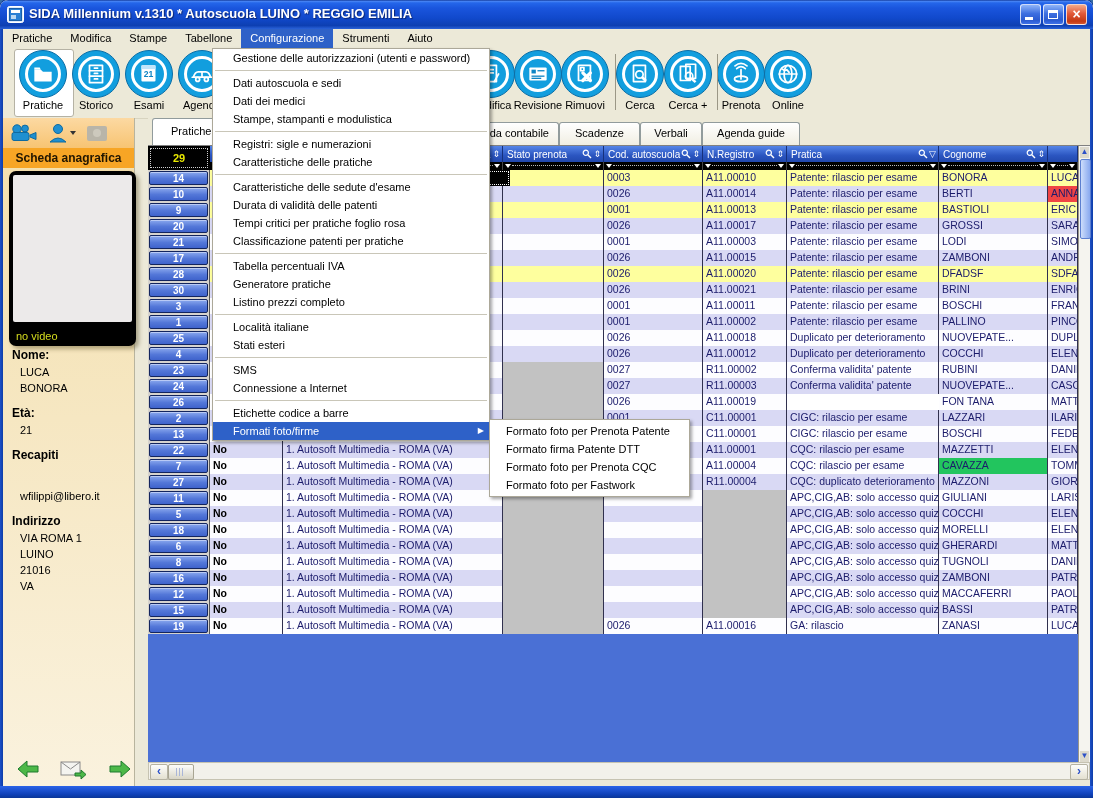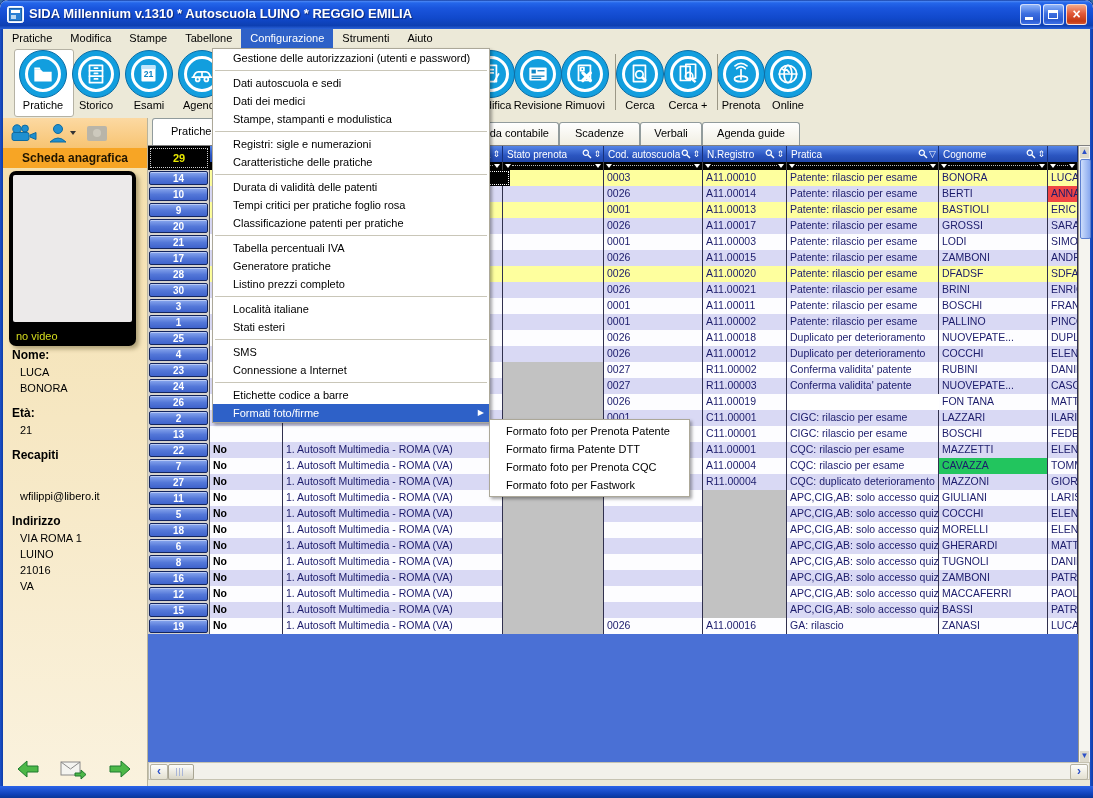--- a/index.html
+++ b/index.html
@@ -28,21 +28,21 @@
   .toolbar{position:absolute;left:3px;top:48px;width:1087px;height:70px;background:#ece9d8;border-bottom:1px solid #d8d4c0;}
   .tool-active-bg{position:absolute;top:1px;width:58px;height:66px;background:#fff;border:1px solid #b5b2a4;border-radius:3px;}
   .tool-btn{position:absolute;top:2px;width:70px;text-align:center;}
   .tool-circle{margin:0 auto;width:48px;height:48px;border-radius:50%;background:#129ede;border:1px solid #0b6ea6;box-sizing:border-box;
     display:flex;align-items:center;justify-content:center;}
   .tool-circle .inner{width:36px;height:36px;border-radius:50%;background:#129ede;border:3px solid #fff;box-sizing:border-box;
     display:flex;align-items:center;justify-content:center;}
   .tool-label{font-size:11px;color:#000;margin-top:1px;white-space:nowrap;}
   .tool-sep{position:absolute;top:6px;width:1px;height:56px;background:#9b9786;}
   
-  .sidebar{position:absolute;left:3px;top:118px;width:145px;height:668px;
+  .sidebar{position:absolute;left:3px;top:118px;width:132px;height:668px;
     background:linear-gradient(180deg,#f4dfab 0%,#f6e7c2 45%,#faf2de 100%);border-right:1px solid #b8b49e;box-sizing:border-box;}
   .side-strip{position:absolute;left:0;top:0;width:100%;height:30px;background:linear-gradient(180deg,#fcd9a2,#f7c473);display:flex;align-items:center;gap:8px;padding-left:6px;box-sizing:border-box;}
   .side-header{position:absolute;left:0;top:30px;width:100%;height:20px;background:#f7a525;color:#201500;font-size:12px;font-weight:bold;text-align:center;line-height:20px;}
   .photo{position:absolute;left:6px;top:53px;width:127px;height:175px;background:#000;border-radius:7px;box-shadow:3px 3px 4px rgba(90,80,40,.45);}
   .photo-inner{position:absolute;left:4px;top:4px;right:4px;bottom:24px;background:#eceaea;border-radius:2px;}
   .photo-status{position:absolute;left:7px;bottom:4px;color:#d6dd1e;font-size:11px;text-align:center;}
   .sf{position:absolute;left:9px;top:230px;right:2px;font-size:11px;color:#000;}
   .sf-label{font-weight:bold;font-size:12px;}
   .sf-val{padding-left:8px;line-height:16px;}
   .mt10{margin-top:10px}.mt26{margin-top:26px}.mt2{margin-top:2px}
@@ -804,20 +804,21 @@
   <div class="menu-popup" id="menuPopup">
       <div class="mi">Gestione delle autorizzazioni (utenti e password)</div>
       <div class="msep"></div>
       <div class="mi">Dati autoscuola e sedi</div>
       <div class="mi">Dati dei medici</div>
       <div class="mi">Stampe, stampanti e modulistica</div>
       <div class="msep"></div>
       <div class="mi">Registri: sigle e numerazioni</div>
       <div class="mi">Caratteristiche delle pratiche</div>
       <div class="msep"></div>
+      <div class="mi">Caratteristiche delle sedute d'esame</div>
       <div class="mi">Durata di validità delle patenti</div>
       <div class="mi">Tempi critici per pratiche foglio rosa</div>
       <div class="mi">Classificazione patenti per pratiche</div>
       <div class="msep"></div>
       <div class="mi">Tabella percentuali IVA</div>
       <div class="mi">Generatore pratiche</div>
       <div class="mi">Listino prezzi completo</div>
       <div class="msep"></div>
       <div class="mi">Località italiane</div>
       <div class="mi">Stati esteri</div>

